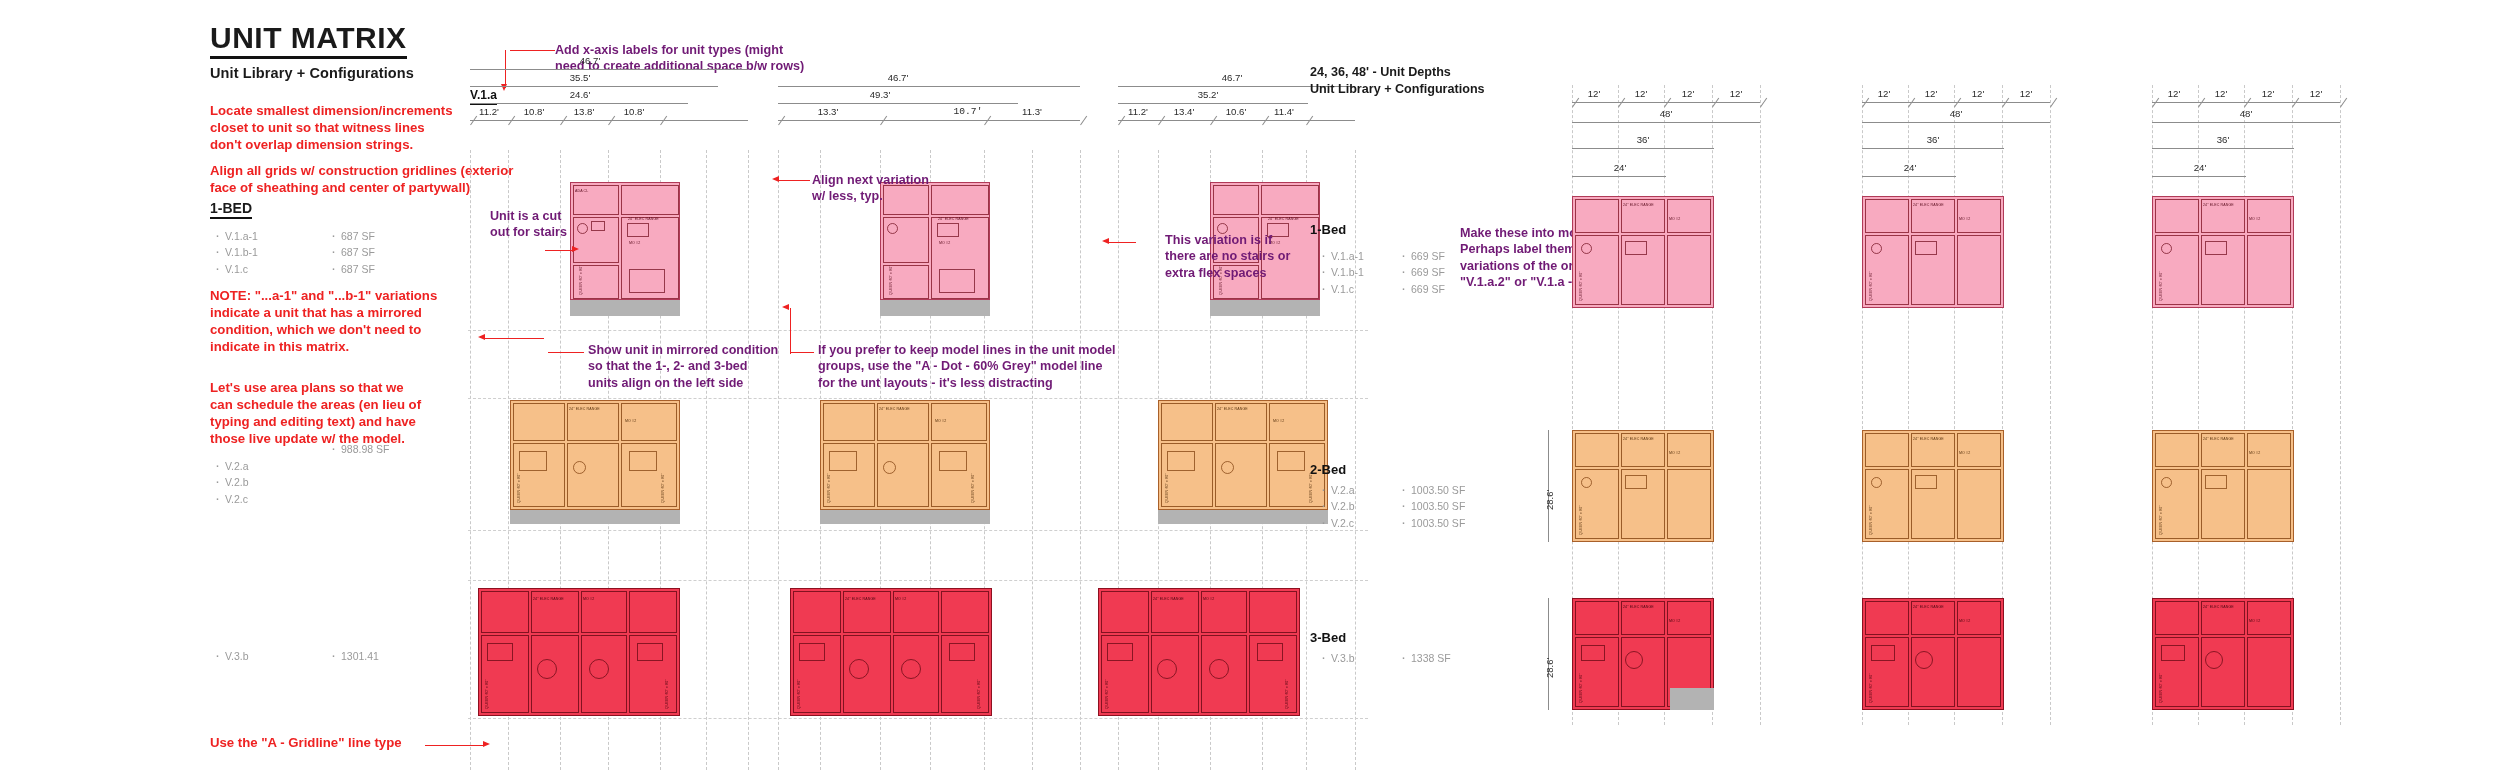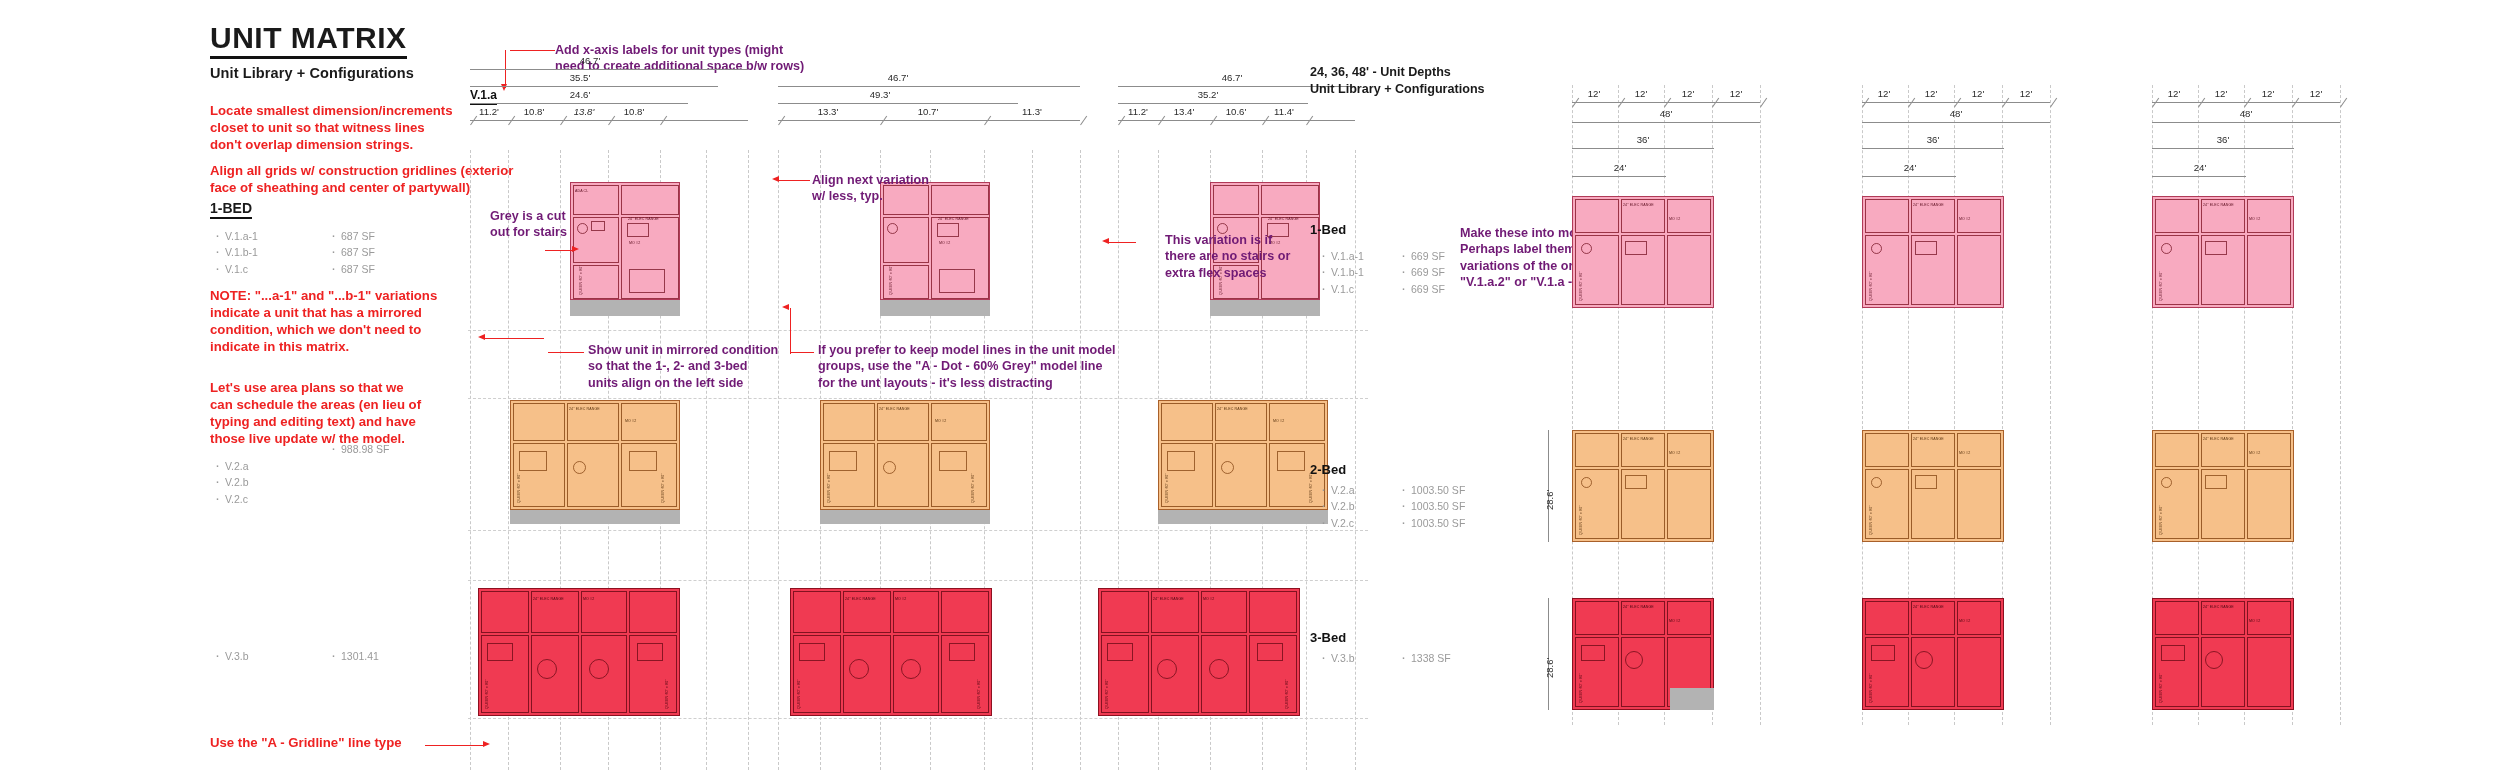--- a/index.html
+++ b/index.html
@@ -181,39 +181,39 @@
   <div class="arrow-d" style="left:501px;top:84px;"></div>
 
   <div class="dimrow" style="left:470px;top:120px;width:278px;"></div>
   <div class="dimtick" style="left:470px;top:114px;"></div>
   <div class="dimtick" style="left:508px;top:114px;"></div>
   <div class="dimtick" style="left:560px;top:114px;"></div>
   <div class="dimtick" style="left:608px;top:114px;"></div>
   <div class="dimtick" style="left:660px;top:114px;"></div>
   <div class="dimtxt" style="left:489px;top:106px;">11.2'</div>
   <div class="dimtxt" style="left:534px;top:106px;">10.8'</div>
-  <div class="dimtxt" style="left:584px;top:106px;font-style:italic;">13.8'</div>
+  <div class="dimtxt" style="left:584px;top:106px;">13.8'</div>
   <div class="dimtxt" style="left:634px;top:106px;">10.8'</div>
 
   <div class="dimrow" style="left:470px;top:103px;width:218px;"></div>
   <div class="dimtxt" style="left:580px;top:89px;">24.6'</div>
 
   <div class="dimrow" style="left:470px;top:86px;width:248px;"></div>
   <div class="dimtxt" style="left:580px;top:72px;">35.5'</div>
 
   <div class="dimrow" style="left:470px;top:69px;width:278px;"></div>
   <div class="dimtxt" style="left:590px;top:55px;">46.7'</div>
 
   <div class="dimrow" style="left:778px;top:120px;width:302px;"></div>
   <div class="dimtick" style="left:778px;top:114px;"></div>
   <div class="dimtick" style="left:880px;top:114px;"></div>
   <div class="dimtick" style="left:984px;top:114px;"></div>
   <div class="dimtick" style="left:1080px;top:114px;"></div>
   <div class="dimtxt" style="left:828px;top:106px;">13.3'</div>
-  <div class="dimtxt" style="left:928px;top:106px;">10.7'</div>
+  <div class="dimtxt" style="left:968px;top:106px;font-family:Liberation Mono, monospace;">10.7'</div>
   <div class="dimtxt" style="left:1032px;top:106px;">11.3'</div>
 
   <div class="dimrow" style="left:778px;top:86px;width:302px;"></div>
   <div class="dimtxt" style="left:898px;top:72px;">46.7'</div>
 
   <div class="dimrow" style="left:778px;top:103px;width:240px;"></div>
   <div class="dimtxt" style="left:880px;top:89px;">49.3'</div>
 
   <div class="dimrow" style="left:1118px;top:120px;width:237px;"></div>
   <div class="dimtick" style="left:1118px;top:114px;"></div>
@@ -271,21 +271,21 @@
     <div class="room" style="left:50px;top:34px;width:58px;height:82px;"></div>
     <div class="room" style="left:2px;top:82px;width:46px;height:34px;"></div>
     <div class="fix" style="left:56px;top:40px;width:22px;height:14px;"></div>
     <div class="fixr" style="left:6px;top:40px;width:11px;height:11px;"></div>
     <div class="mlabel" style="left:57px;top:34px;">24" ELEC RANGE</div>
     <div class="mlabel" style="left:58px;top:58px;">MO #2</div>
     <div class="mlabel vert" style="left:8px;top:112px;">QUEEN 60" x 80"</div>
   </div>
   <div class="greybar" style="left:1210px;top:300px;width:110px;height:16px;"></div>
 
-  <div class="abs note-sm" style="left: 490px; top: 208px; width: 115px; white-space: pre-line;">Grey is a cut
+  <div class="abs note-sm" style="left: 490px; top: 208px; width: 115px; white-space: pre-line;">Unit is a cut
 out for stairs</div>
   <div class="leader" style="left:545px;top:250px;width:30px;"></div>
   <div class="arrow-r" style="left:572px;top:246px;"></div>
 
   <div class="abs note-sm" style="left: 812px; top: 172px; width: 165px; white-space: pre-line;">Align next variation
 w/ less, typ.</div>
   <div class="leader" style="left:778px;top:180px;width:32px;"></div>
   <div class="arrow-l" style="left:772px;top:176px;"></div>
 
   <div class="abs note-sm" style="left: 1165px; top: 232px; width: 150px; white-space: pre-line;">This variation is if

